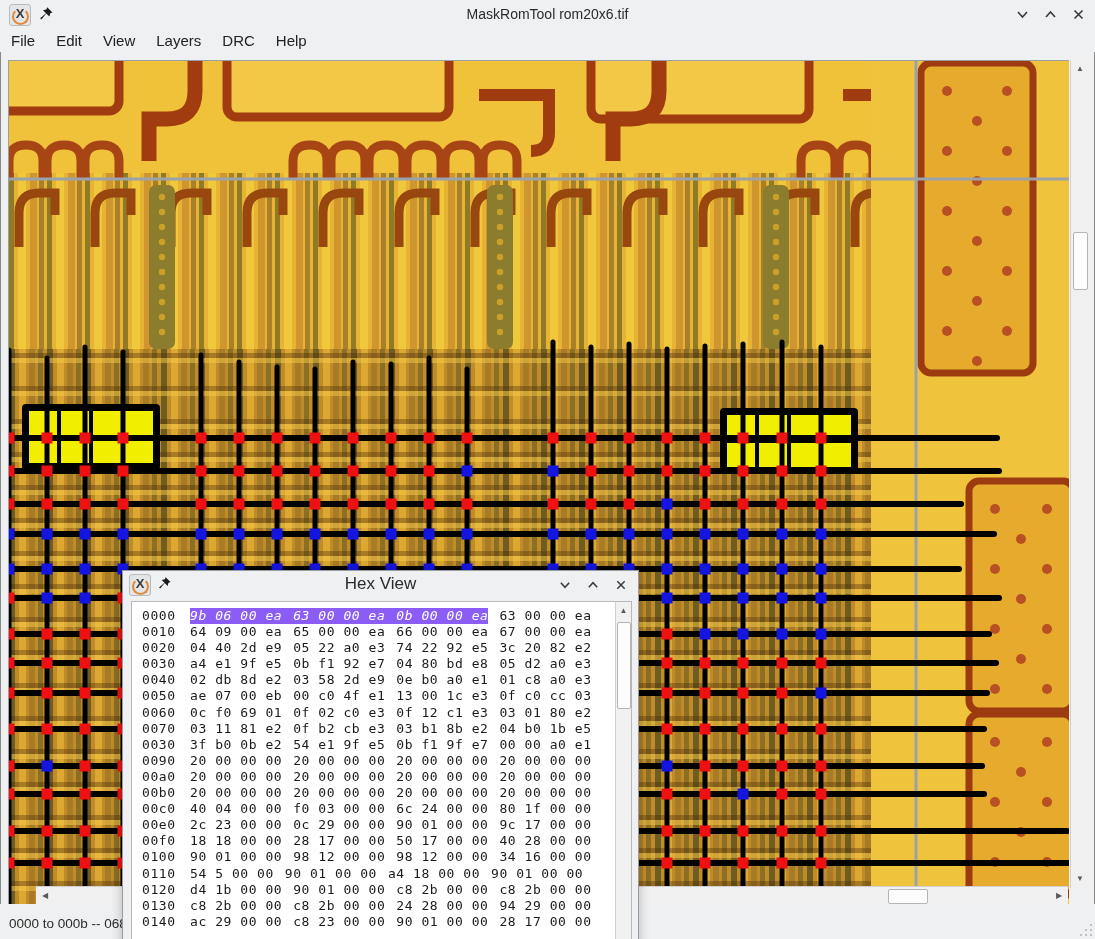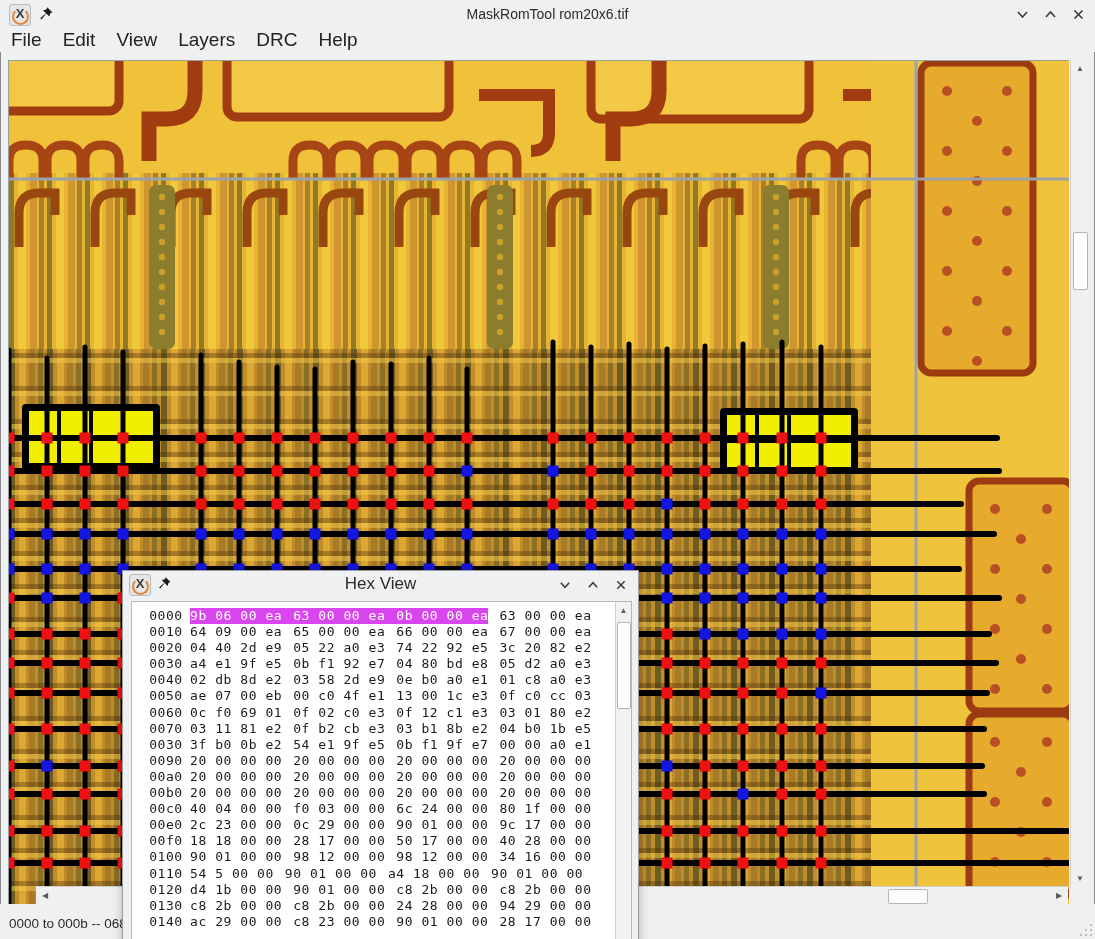--- a/index.html
+++ b/index.html
@@ -14,21 +14,21 @@
   .appicon .arc{position:absolute;left:2px;top:3px;width:13px;height:13px;border:2px solid #e07a20;
            border-radius:50%;border-top-color:transparent;opacity:.85;}
   .appicon .xl{position:relative;z-index:2;}
   .pinicon{position:absolute;left:38px;top:6px;width:16px;height:16px;}
   .tb-title{position:absolute;left:0;right:0;top:0;height:28px;text-align:center;line-height:28px;
             font-size:14px;color:#2b2b2b;}
   .tb-controls{position:absolute;right:8px;top:0;height:28px;display:flex;align-items:center;gap:10px;}
   .tb-btn{width:18px;height:18px;display:flex;align-items:center;justify-content:center;cursor:pointer;}
   
   .menubar{position:absolute;left:0;top:28px;width:100%;height:24px;background:#eff0f1;
-           display:flex;align-items:center;font-size:19px;color:#222;}
+           display:flex;align-items:center;font-size:15px;color:#222;}
   .menubar .mitem{padding:3px 10px;margin-left:1px;border-radius:3px;cursor:default;}
   
   .canvas{position:absolute;left:8px;top:60px;width:1060px;height:844px;background:#f0c23a;
           border-left:1px solid #9aa0a4;border-top:1px solid #9aa0a4;overflow:hidden;}
   .canvas svg{position:absolute;left:0;top:0;}
   
   .vscroll{position:absolute;left:1070px;top:60px;width:18px;height:828px;background:#f0f0f0;
            border-left:1px solid #d0d0d0;}
   .hscroll{position:absolute;left:36px;top:886px;width:1032px;height:18px;background:#f0f0f0;
            border-top:1px solid #d0d0d0;}
@@ -45,23 +45,23 @@
           border:1px solid #9a9da0;box-shadow:0 2px 10px rgba(0,0,0,.25);}
   .hexwin .titlebar{height:26px;}
   .hexwin .tb-title{height:26px;line-height:26px;font-size:17px;}
   .hexwin .appicon{left:6px;top:3px;}
   .hexwin .pinicon{left:34px;top:5px;}
   .hex-content{position:absolute;left:8px;top:30px;width:499px;bottom:0;background:#fff;
                border:1px solid #b6b9bb;overflow:hidden;}
   .hexrows{position:absolute;left:10px;top:6px;font-family:"DejaVu Sans Mono",monospace;
            font-size:13px;line-height:16.1px;color:#1a1a1a;letter-spacing:.55px;white-space:nowrap;}
   .hexrow{display:flex;}
-  .hexrow .addr{width:48px;text-align:center;}
+  .hexrow .addr{width:48px;}
   .grp{margin-right:11px;white-space:pre;}
-  .grp.sel{background:#d946ef;color:#fff;}
+  .grp.sel{background:#8b5cf6;color:#fff;font-style:italic;}
   .grp.sel.bridge{margin-right:0;padding-right:11px;}
   .hex-sb{position:absolute;right:0;top:0;width:15px;bottom:0;background:#f1f1f1;border-left:1px solid #cfcfcf;}
   .hex-sb .sb-arrow{left:0;top:1px;width:15px;background:#f1f1f1;}
   .hex-sb .sb-thumb{left:1px;width:12px;}
 </style>
 </head>
 <body>
 
 <div class="app">
 

